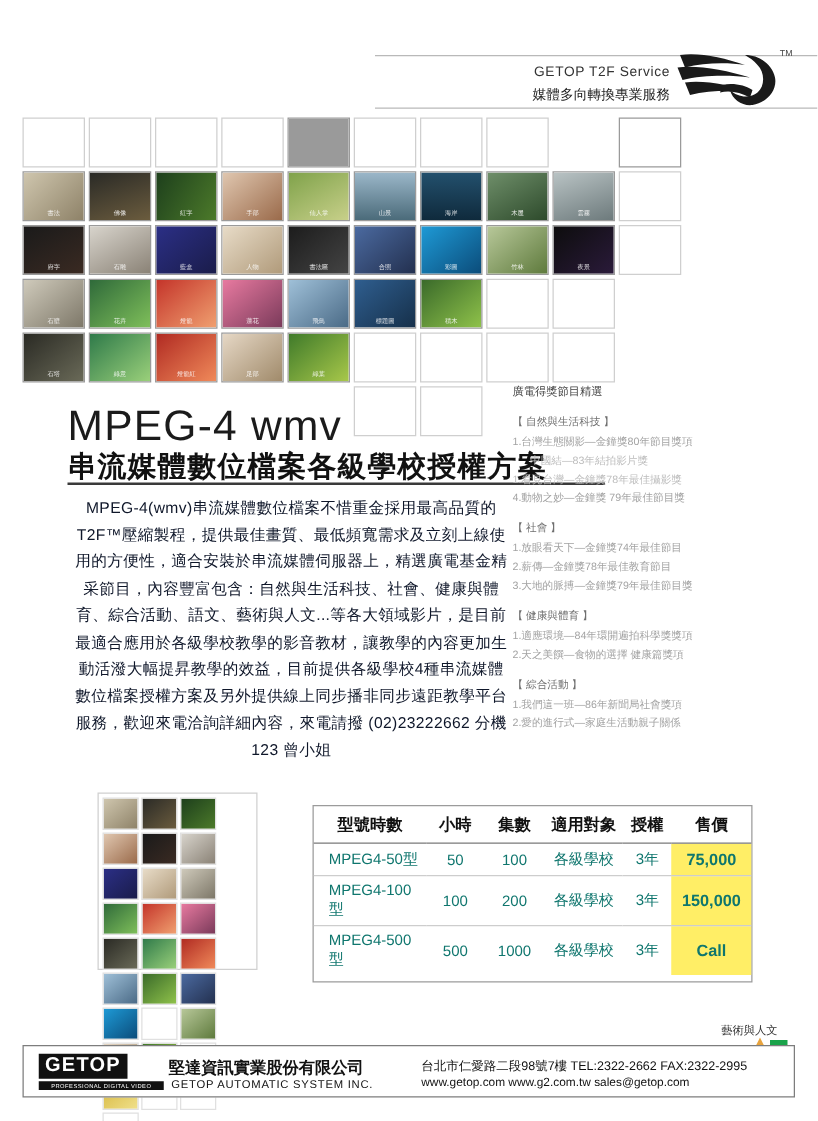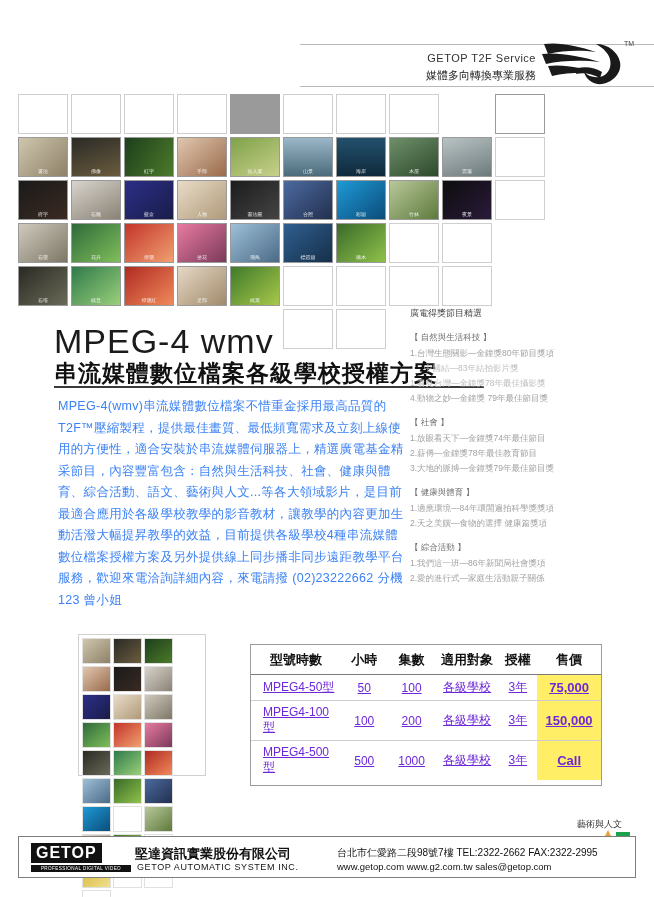--- a/index.html
+++ b/index.html
@@ -121,22 +121,23 @@
     background: #3a3a3a;
   }
 
   
   .body-copy {
     position: absolute;
     left: 58px; top: 396px;
     width: 350px;
     font-size: 12.5px;
     line-height: 21.5px;
-    color: #3b82f6;
+    color: #0f172a;
     letter-spacing: 0.3px;
+    text-align: center;
   }
   .body-copy p { margin: 0; }
 
   
   .awards {
     position: absolute;
     left: 410px; top: 306px;
     width: 224px;
     font-size: 8.5px;
     line-height: 15px;
@@ -204,23 +205,22 @@
     font-weight: bold;
     padding: 6px 2px 5px;
     text-align: center;
     color: #111;
     border-bottom: 1px solid #7a7a7a;
   }
   table.price td {
     padding: 4px 2px;
     text-align: center;
     border-bottom: 1px solid #cdcdcd;
-    color: #6d28d9;
+    color: #0f766e;
     font-size: 12px;
-    text-decoration: underline;
   }
   table.price tr:last-child td { border-bottom: none; }
   table.price td.model { text-align: left; padding-left: 12px; }
   table.price td.price-cell {
     background: #ffee66;
     font-weight: bold;
     font-size: 13px;
   }
   .col-model { width: 96px; }
   .col-hours { width: 50px; }

